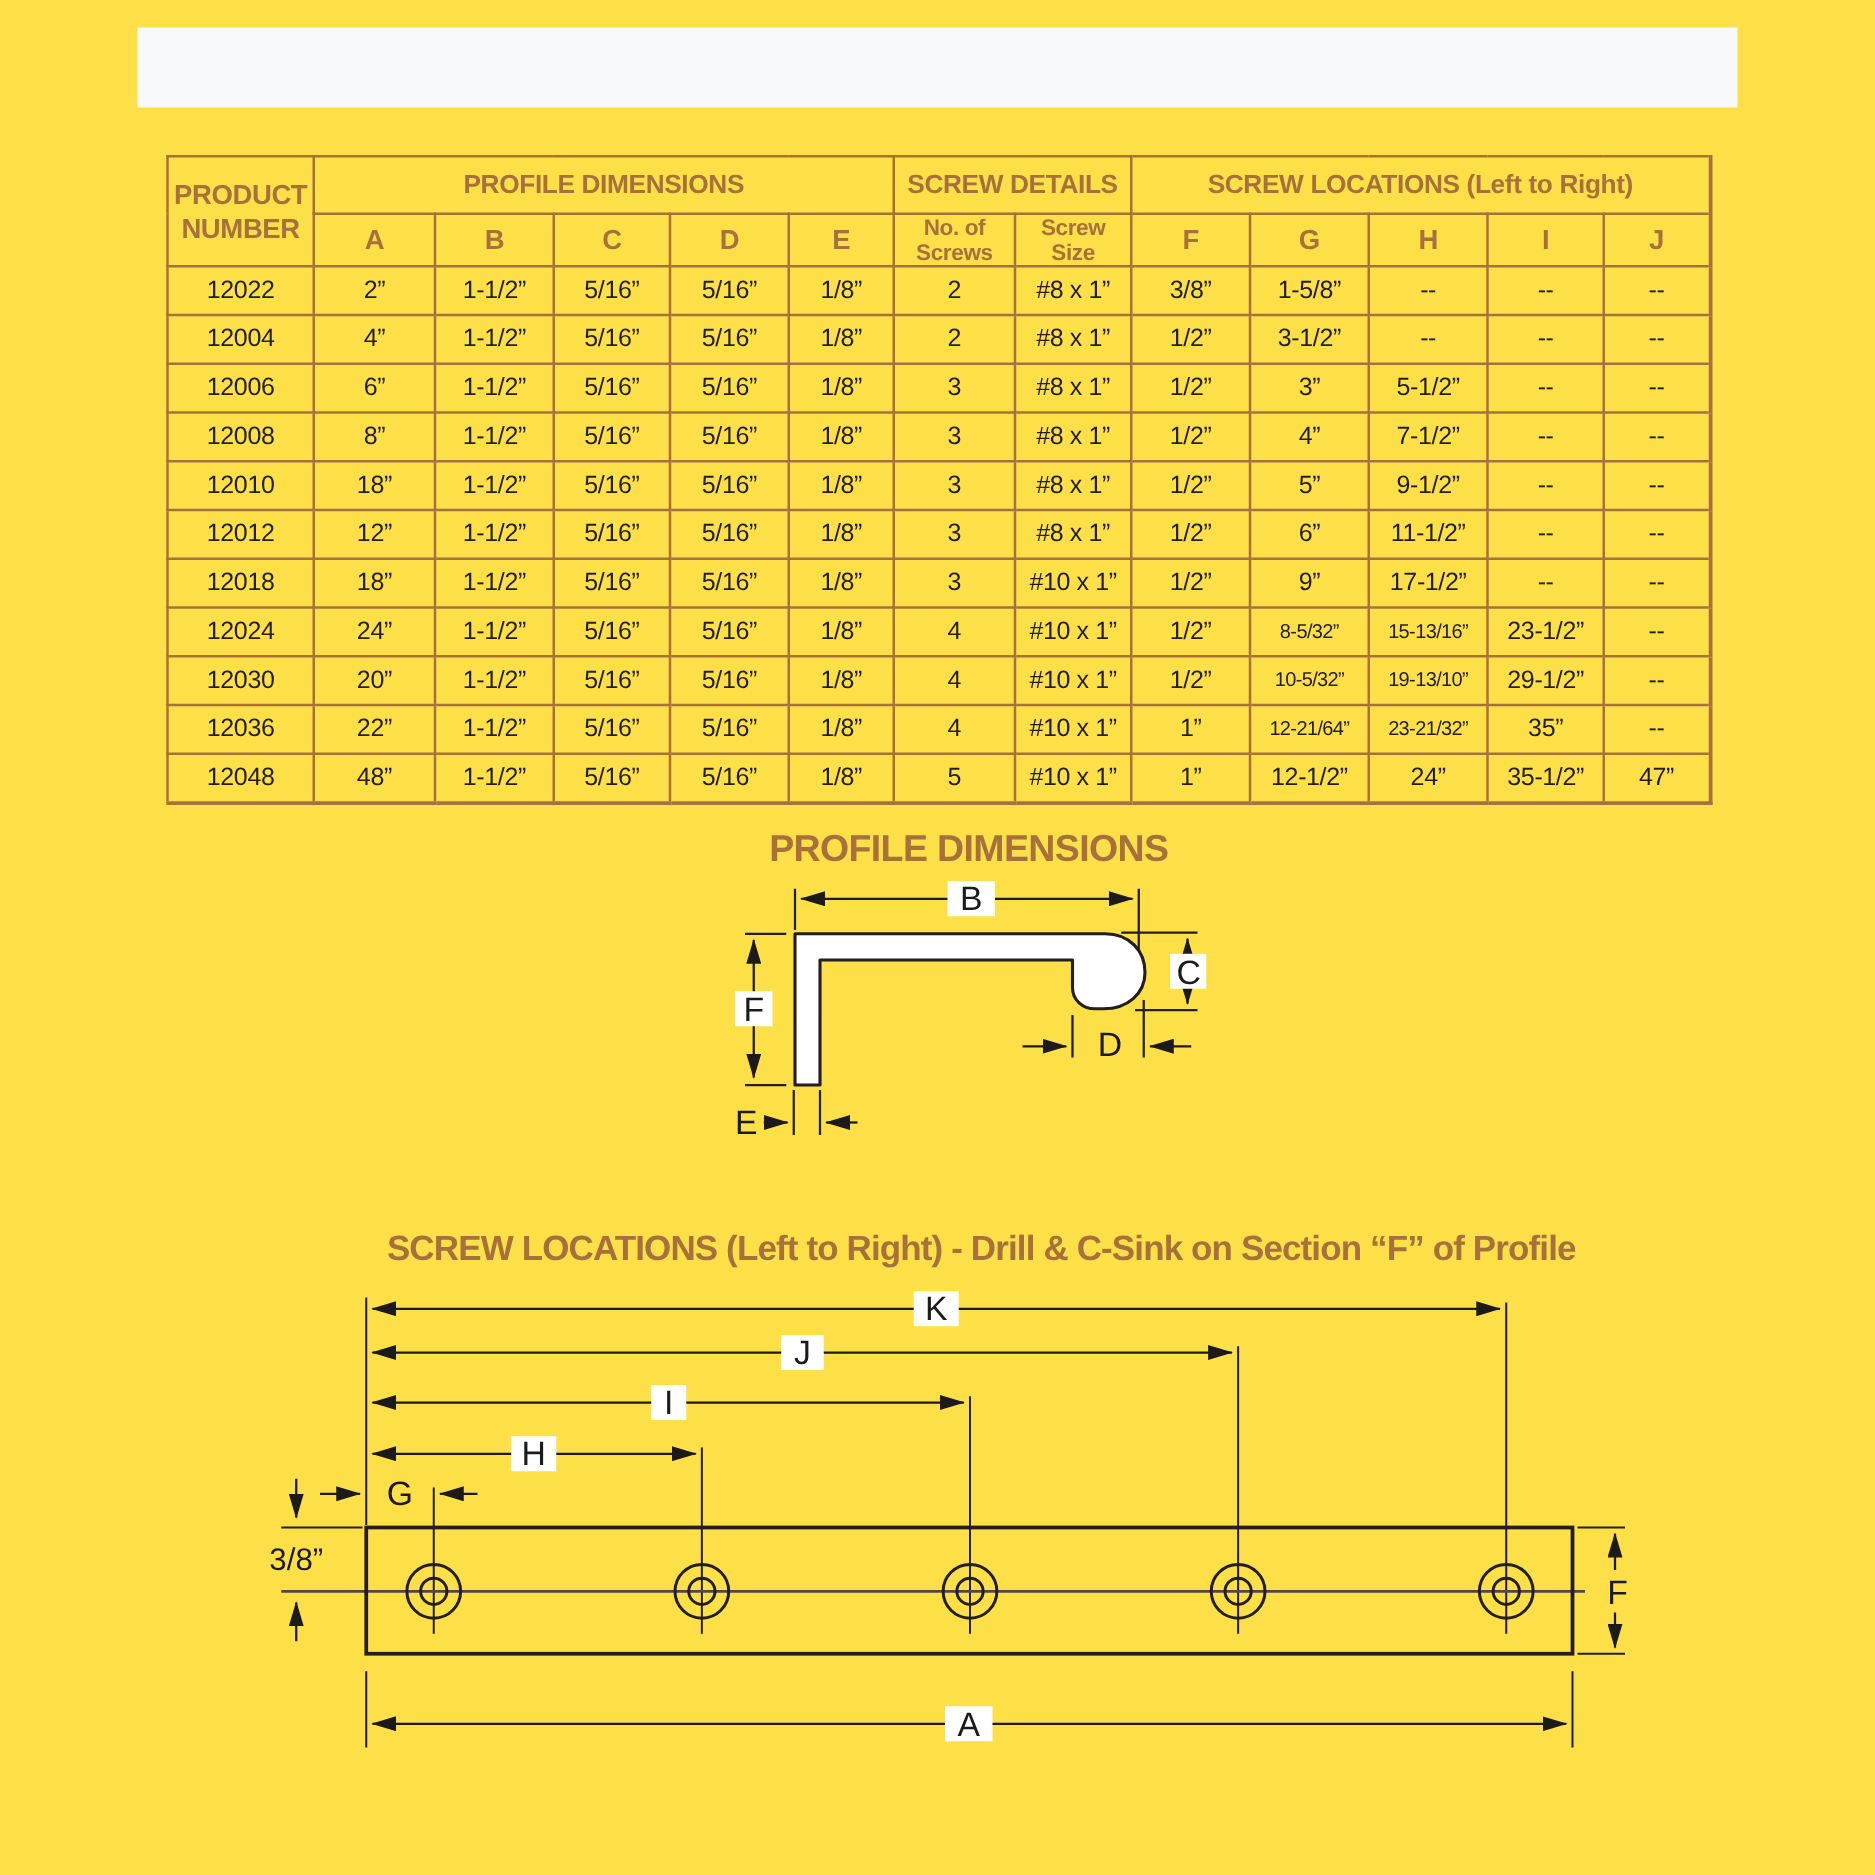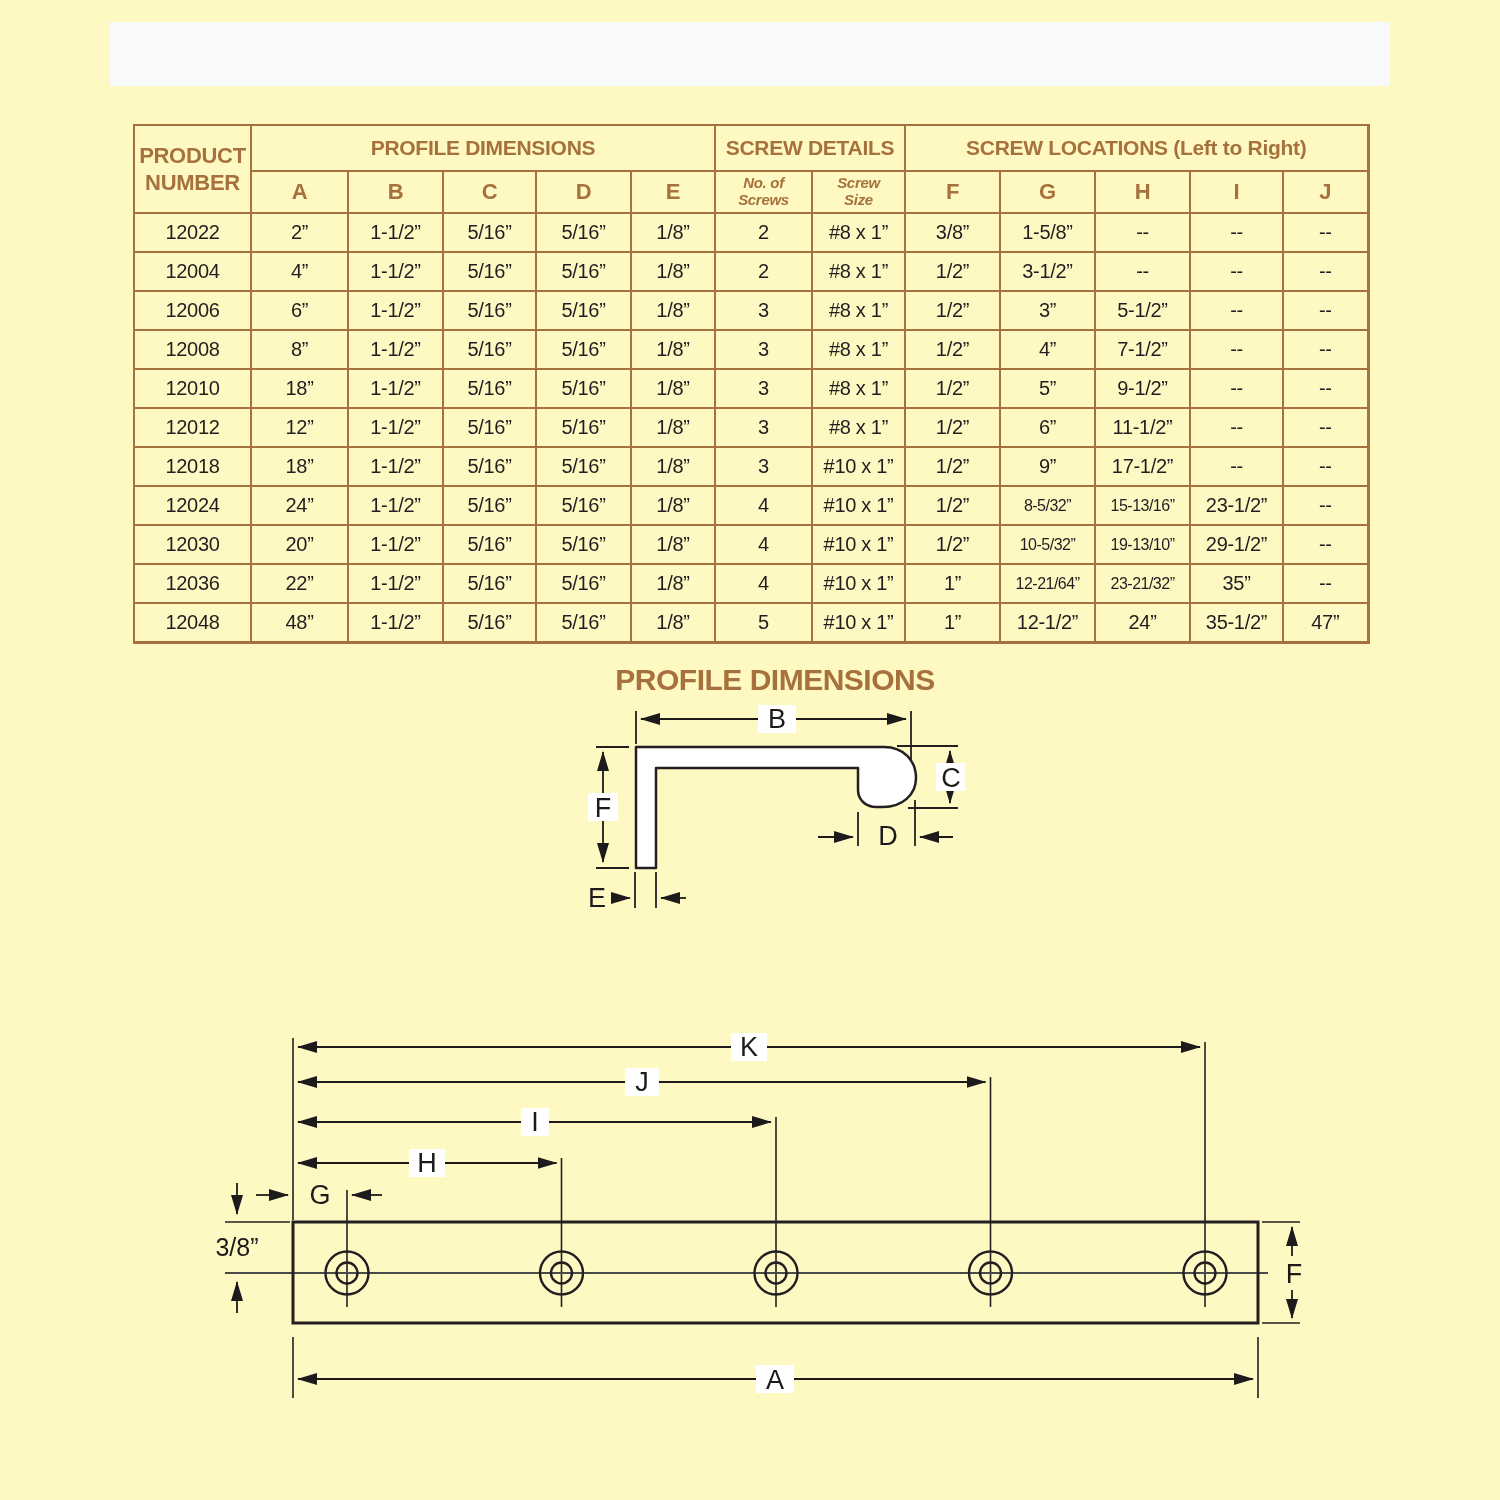--- a/index.html
+++ b/index.html
@@ -1,27 +1,27 @@
 <!DOCTYPE html>
 <html><head>
 <meta charset="utf-8">
 <style>
   html,body{margin:0;padding:0;background:#ffffff;}
-  #page{position:relative;width:1500px;height:1500px;background:#fef9c3;overflow:hidden;
+  #page{position:relative;width:1500px;height:1500px;background:#fde047;overflow:hidden;
         font-family:"Liberation Sans","DejaVu Sans",sans-serif;color:#221e1f;}
   #top-band{position:absolute;left:110px;top:22px;width:1280px;height:64px;background:#f8f9fb;}
 
   
   table.spec{position:absolute;left:133px;top:124px;border-collapse:collapse;table-layout:fixed;
              letter-spacing:-0.3px;}
   table.spec th,table.spec td{border:2px solid #a6713c;text-align:center;vertical-align:middle;
              padding:0;overflow:hidden;}
   th.group{height:44px;font-size:21px;font-weight:bold;color:#a6713c;border-top-width:3px;}
   th.colhead{height:40px;font-size:22px;font-weight:bold;color:#a6713c;}
-  th.colhead.two-line{font-size:15px;line-height:1.12;white-space:pre-line;font-style:italic;}
+  th.colhead.two-line{font-size:18px;line-height:1.12;white-space:pre-line;}
   th.prod-head{color:#a6713c;font-size:22px;font-weight:bold;border-left:none;border-top:none;
              border-right-width:3px;white-space:pre-line;line-height:1.25;}
   td.prod{font-weight:normal;font-size:20px;border-left:none;border-right-width:3px;height:37px;}
   td.val{font-size:20px;height:37px;}
   td.val.small{font-size:16px;letter-spacing:-0.5px;}
   tr.lastrow td{border-bottom-width:3px;}
   .col-last{border-right-width:3px !important;}
 
   
   .diagram-title{position:absolute;text-align:center;font-weight:bold;color:#a6713c;}
@@ -294,20 +294,21 @@
 
     <g class="dim-letter" text-anchor="middle">
       <text x="777" y="728">B</text>
       <text x="603" y="817">F</text>
       <text x="951" y="787">C</text>
       <text x="888" y="845">D</text>
       <text x="597" y="907">E</text>
     </g>
   </svg>
 
+  <div id="screw-title" class="diagram-title">SCREW LOCATIONS (Left to Right) - Drill &amp; C-Sink on Section “F” of Profile</div>
 
   <svg id="screw-svg" style="left:180px;top:1030px" width="1210" height="385" viewBox="180 1030 1210 385">
 
     <g stroke="#231f20" stroke-width="1.6" fill="none">
       <path d="M293,1038 V1220"></path>
       <path d="M347,1190 V1307"></path>
       <path d="M561.5,1158 V1307"></path>
       <path d="M776,1117 V1307"></path>
       <path d="M990.5,1077 V1307"></path>
       <path d="M1205,1042 V1307"></path>

